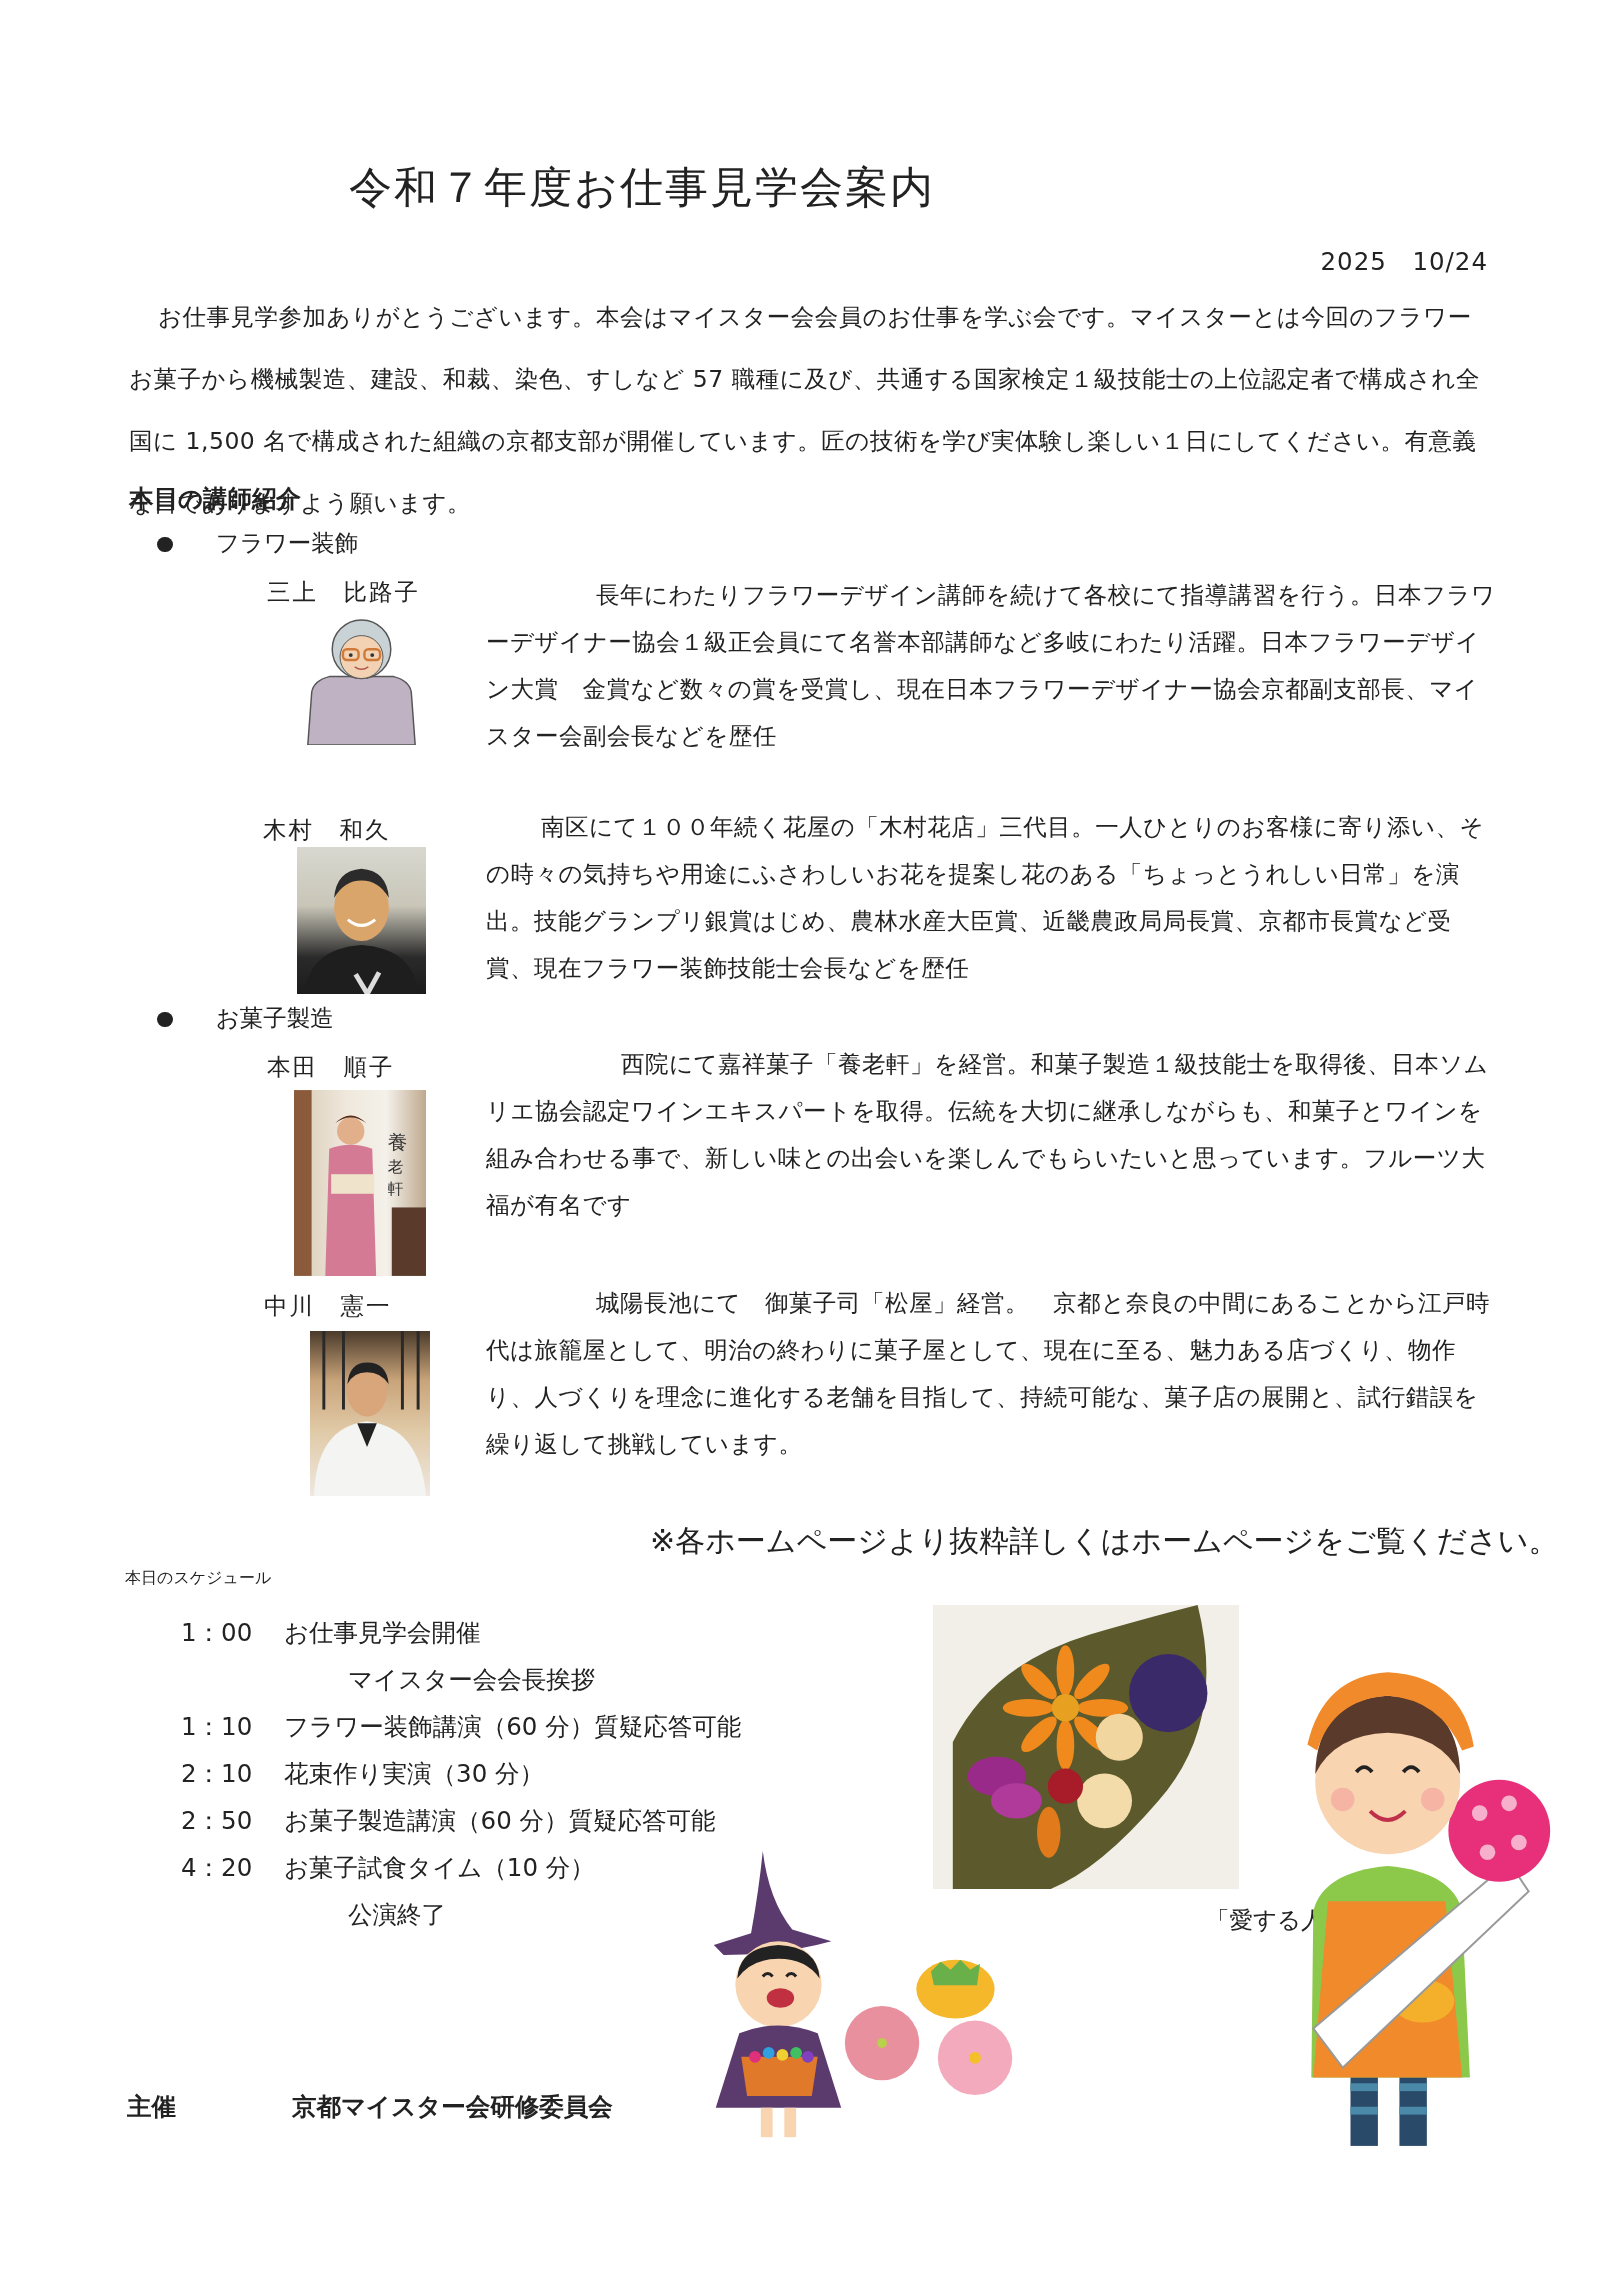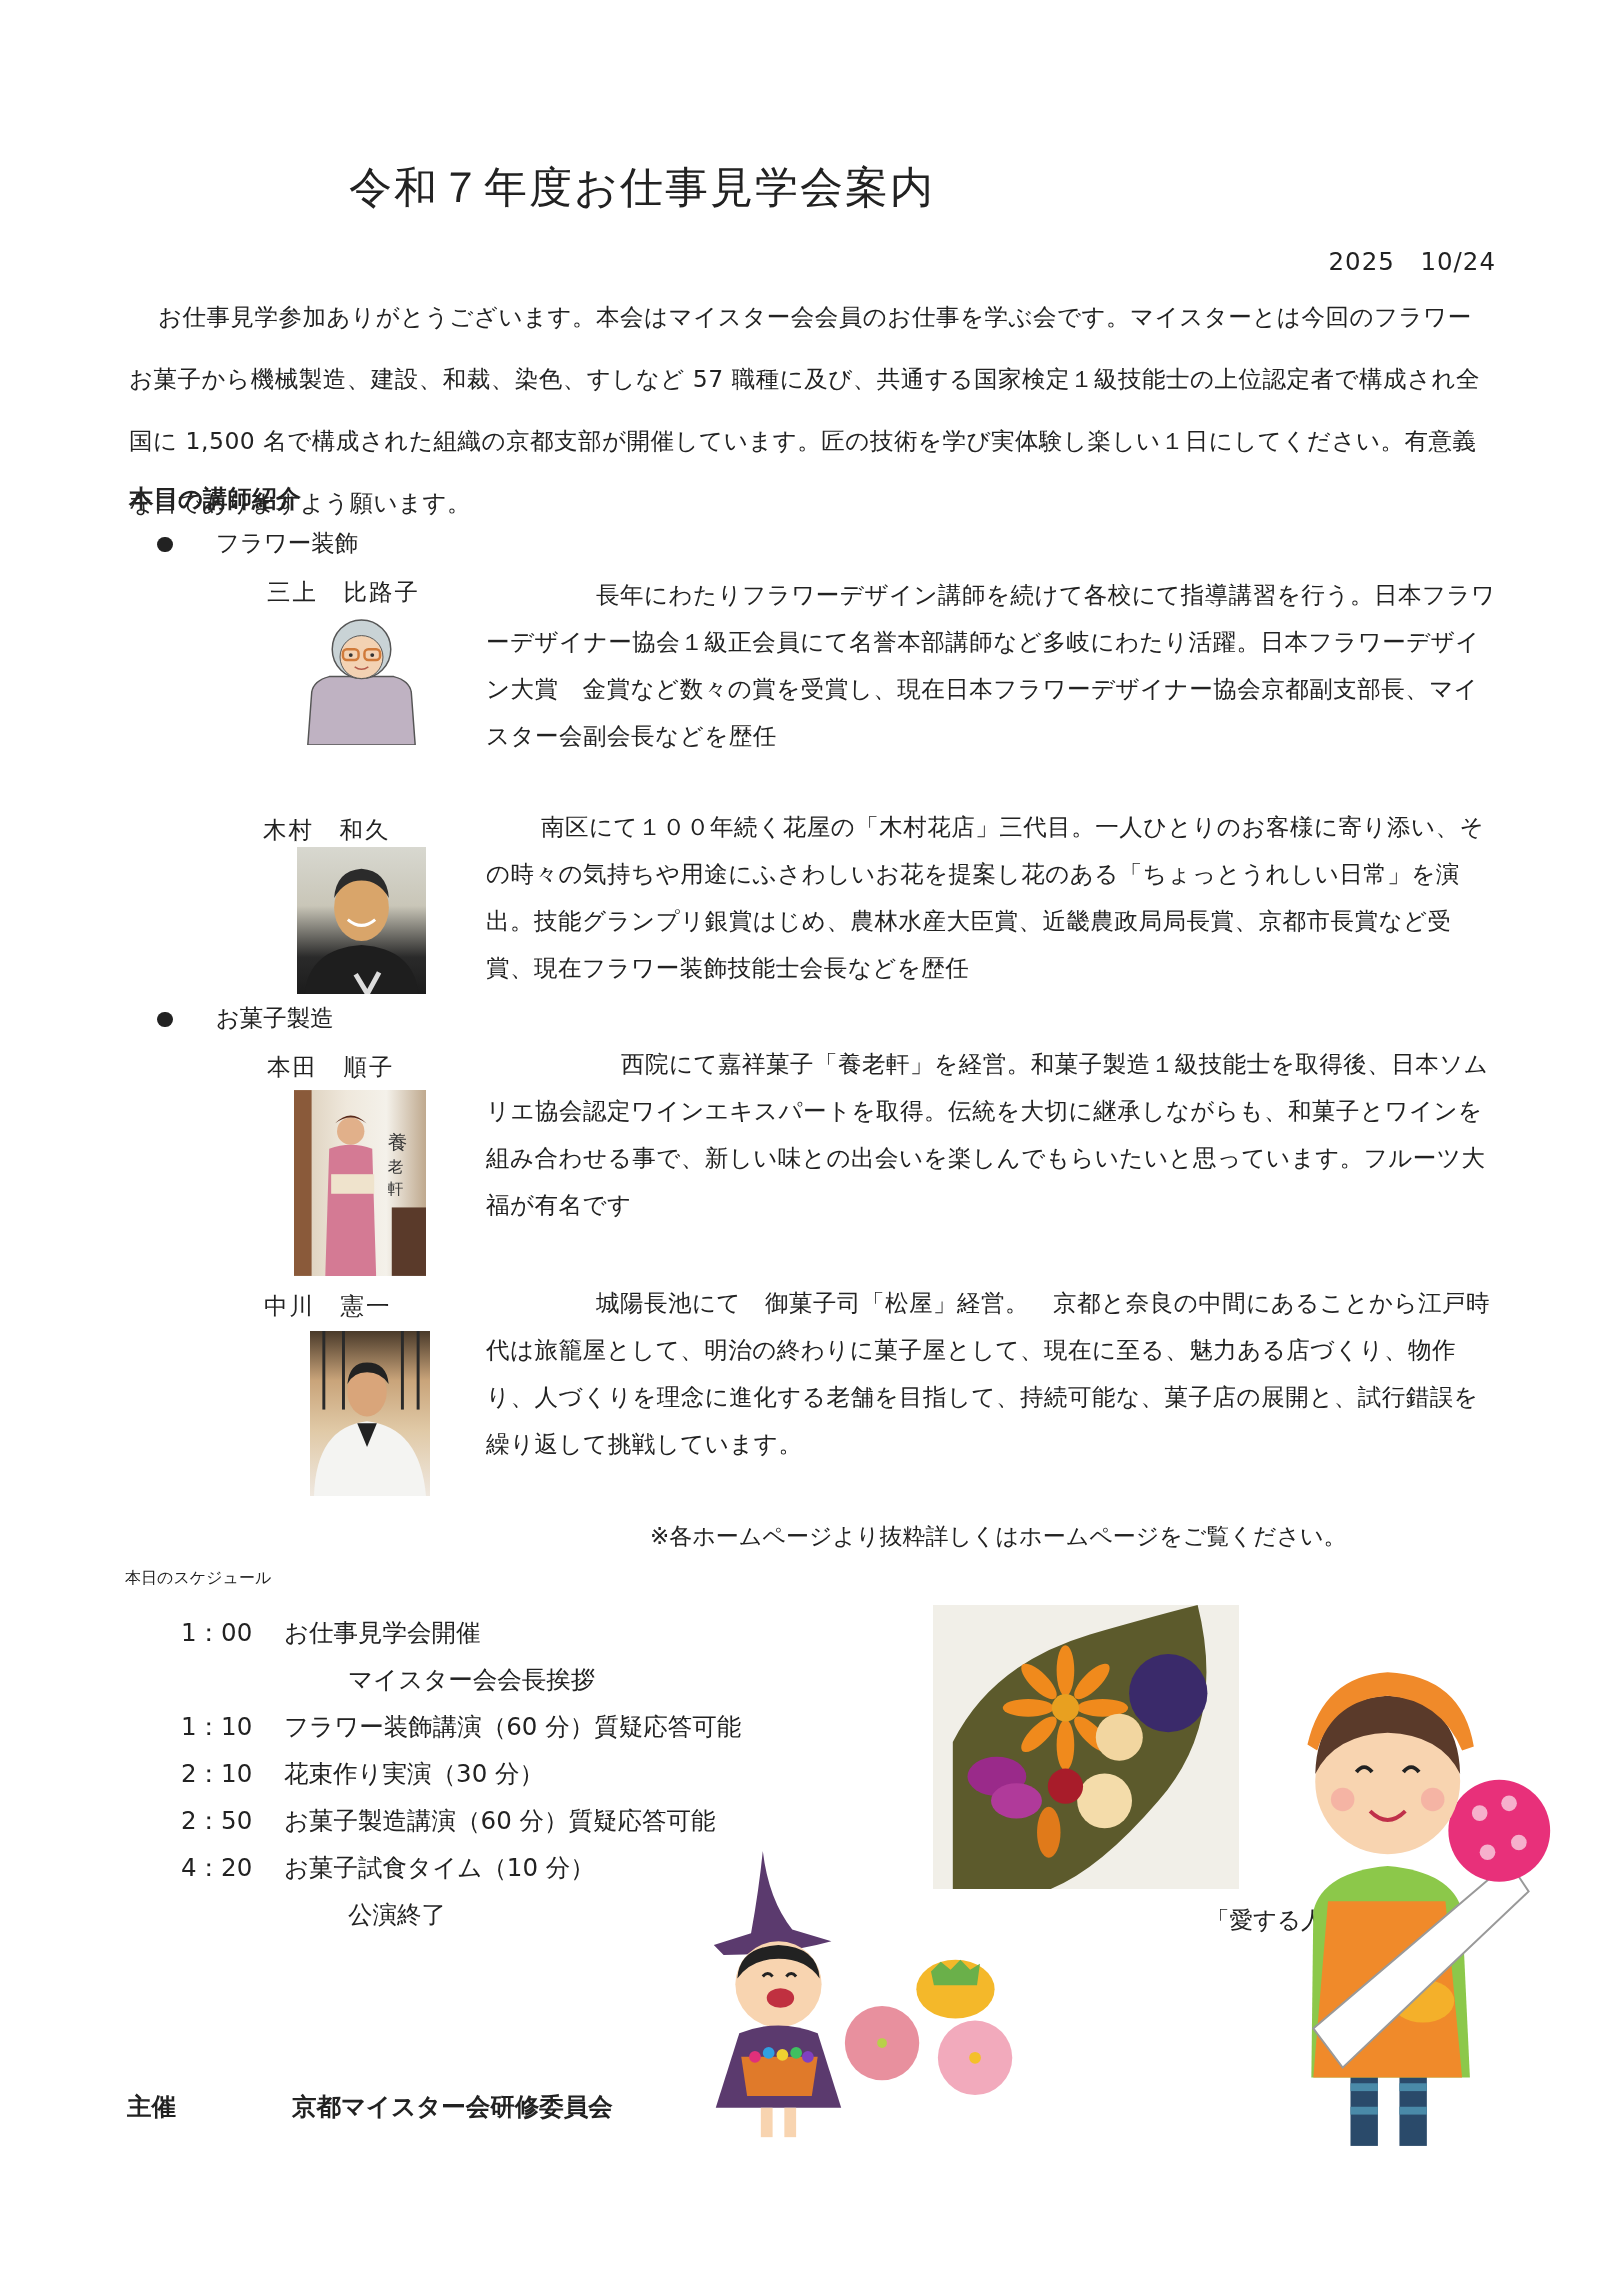--- a/index.html
+++ b/index.html
@@ -6,35 +6,35 @@
   body {
     width: 1621px; height: 2292px; position: relative; overflow: hidden;
     font-family: "DejaVu Sans", "Liberation Sans", sans-serif;
     color: #222;
   }
   .abs { position: absolute; }
   .title {
     left: 0; width: 1284px; top: 159px; text-align: center;
     font-size: 43px; letter-spacing: 2px; font-weight: 400;
   }
-  .date { right: 125px; top: 245px; font-size: 24.5px; letter-spacing: 1px; margin-left: 44px; }
+  .date { right: 133px; top: 245px; font-size: 24.5px; letter-spacing: 1px; margin-left: 44px; }
   .body-text { font-size: 23.5px; line-height: 62px; letter-spacing: 0.5px; }
   .intro { left: 129px; top: 286px; width: 1367px; text-indent: 29px; }
   .heading-bold { font-weight: 700; font-size: 24.5px; }
   .bullet { font-size: 23.5px; }
   .bullet .dot {
     display: inline-block; width: 15.7px; height: 15.7px; border-radius: 50%;
     background: #222; margin-right: 43px; vertical-align: middle;
   }
   .name { font-size: 23.5px; letter-spacing: 2px; }
   .bio { width: 1010px; left: 486px; font-size: 23.5px; line-height: 47px; letter-spacing: 0.5px; }
   .photo { border: 0; }
   .sched-row { font-size: 24.5px; height: 47px; line-height: 47px; }
   .sched-time { display: inline-block; width: 103px; text-align: left; }
-  .note { font-size: 23px; }
+  .note { font-size: 30px; }
 </style>
 </head>
 <body>
 
 <div class="abs title">令和７年度お仕事見学会案内</div>
 <div class="abs date">2025　10/24</div>
 
 <div class="abs body-text intro">お仕事見学参加ありがとうございます。本会はマイスター会会員のお仕事を学ぶ会です。マイスターとは今回のフラワーお菓子から機械製造、建設、和裁、染色、すしなど 57 職種に及び、共通する国家検定１級技能士の上位認定者で構成され全国に 1,500 名で構成された組織の京都支部が開催しています。匠の技術を学び実体験し楽しい１日にしてください。有意義な日でありますよう願います。</div>
 
 <div class="abs heading-bold" style="left:129px; top:482px;">本日の講師紹介</div>

